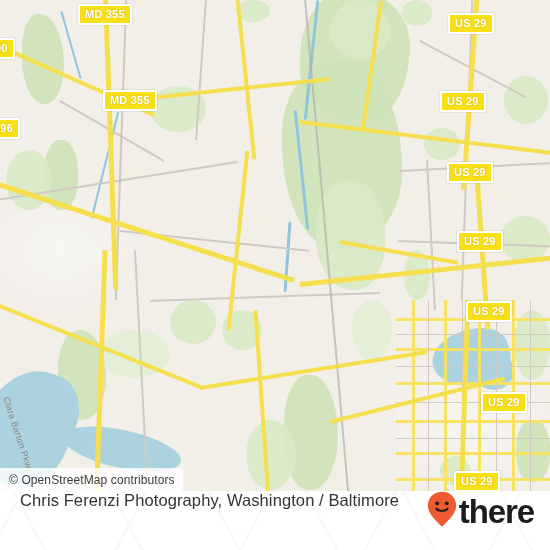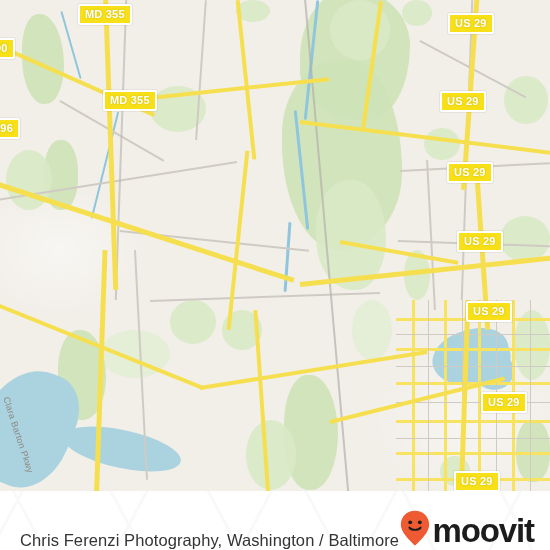--- a/index.html
+++ b/index.html
@@ -153,21 +153,21 @@
 
   
   .footer {
     position: absolute;
     left: 0;
     top: 491px;
     width: 550px;
     height: 59px;
     background: #ffffff;
     display: flex;
-    align-items: flex-end;
+    align-items: flex-start;
     overflow: hidden;
   }
   .footer-watermark {
     position: absolute;
     inset: 0;
     opacity: .5;
     background:
       repeating-linear-gradient(62deg, rgba(0,0,0,0) 0 38px, #f4f4f6 38px 41px, rgba(0,0,0,0) 41px 86px),
       repeating-linear-gradient(-62deg, rgba(0,0,0,0) 0 52px, #f4f4f6 52px 55px, rgba(0,0,0,0) 55px 110px);
     pointer-events: none;
@@ -299,31 +299,34 @@
     <div class="shield" style="left:103px;top:90px;">MD 355</div>
     <div class="shield" style="left:448px;top:13px;">US 29</div>
     <div class="shield" style="left:440px;top:91px;">US 29</div>
     <div class="shield" style="left:447px;top:162px;">US 29</div>
     <div class="shield" style="left:457px;top:231px;">US 29</div>
     <div class="shield" style="left:466px;top:301px;">US 29</div>
     <div class="shield" style="left:481px;top:392px;">US 29</div>
     <div class="shield" style="left:454px;top:471px;">US 29</div>
 
 
+    <div class="attribution">
+      <span>© OpenStreetMap contributors</span>
+    </div>
   </div>
 
   <div class="footer">
     <div class="footer-watermark"></div>
     <div class="footer-caption">Chris Ferenzi Photography, Washington / Baltimore</div>
     <div class="brand">
       <span>
         <svg width="30" height="36" viewBox="0 0 30 36" xmlns="http://www.w3.org/2000/svg" aria-hidden="true">
           <path d="M15 0.8 C6.9 0.8 0.8 7 0.8 14.6 C0.8 22.5 9.4 30.2 14.2 35.0 C14.65 35.45 15.35 35.45 15.8 35.0 C20.6 30.2 29.2 22.5 29.2 14.6 C29.2 7 23.1 0.8 15 0.8 Z" fill="#ee5b33"></path>
           <circle cx="10.2" cy="12.3" r="1.9" fill="#1c1c1c"></circle>
           <circle cx="19.8" cy="12.3" r="1.9" fill="#1c1c1c"></circle>
           <path d="M9.4 17.6 C11.4 20.6 18.6 20.6 20.6 17.6" stroke="#1c1c1c" stroke-width="1.9" fill="none" stroke-linecap="round"></path>
         </svg>
       </span>
-      <span class="brand-text">moovit</span>
+      <span class="brand-text">there</span>
     </div>
   </div>
 
 </div>
 
 </body></html>

